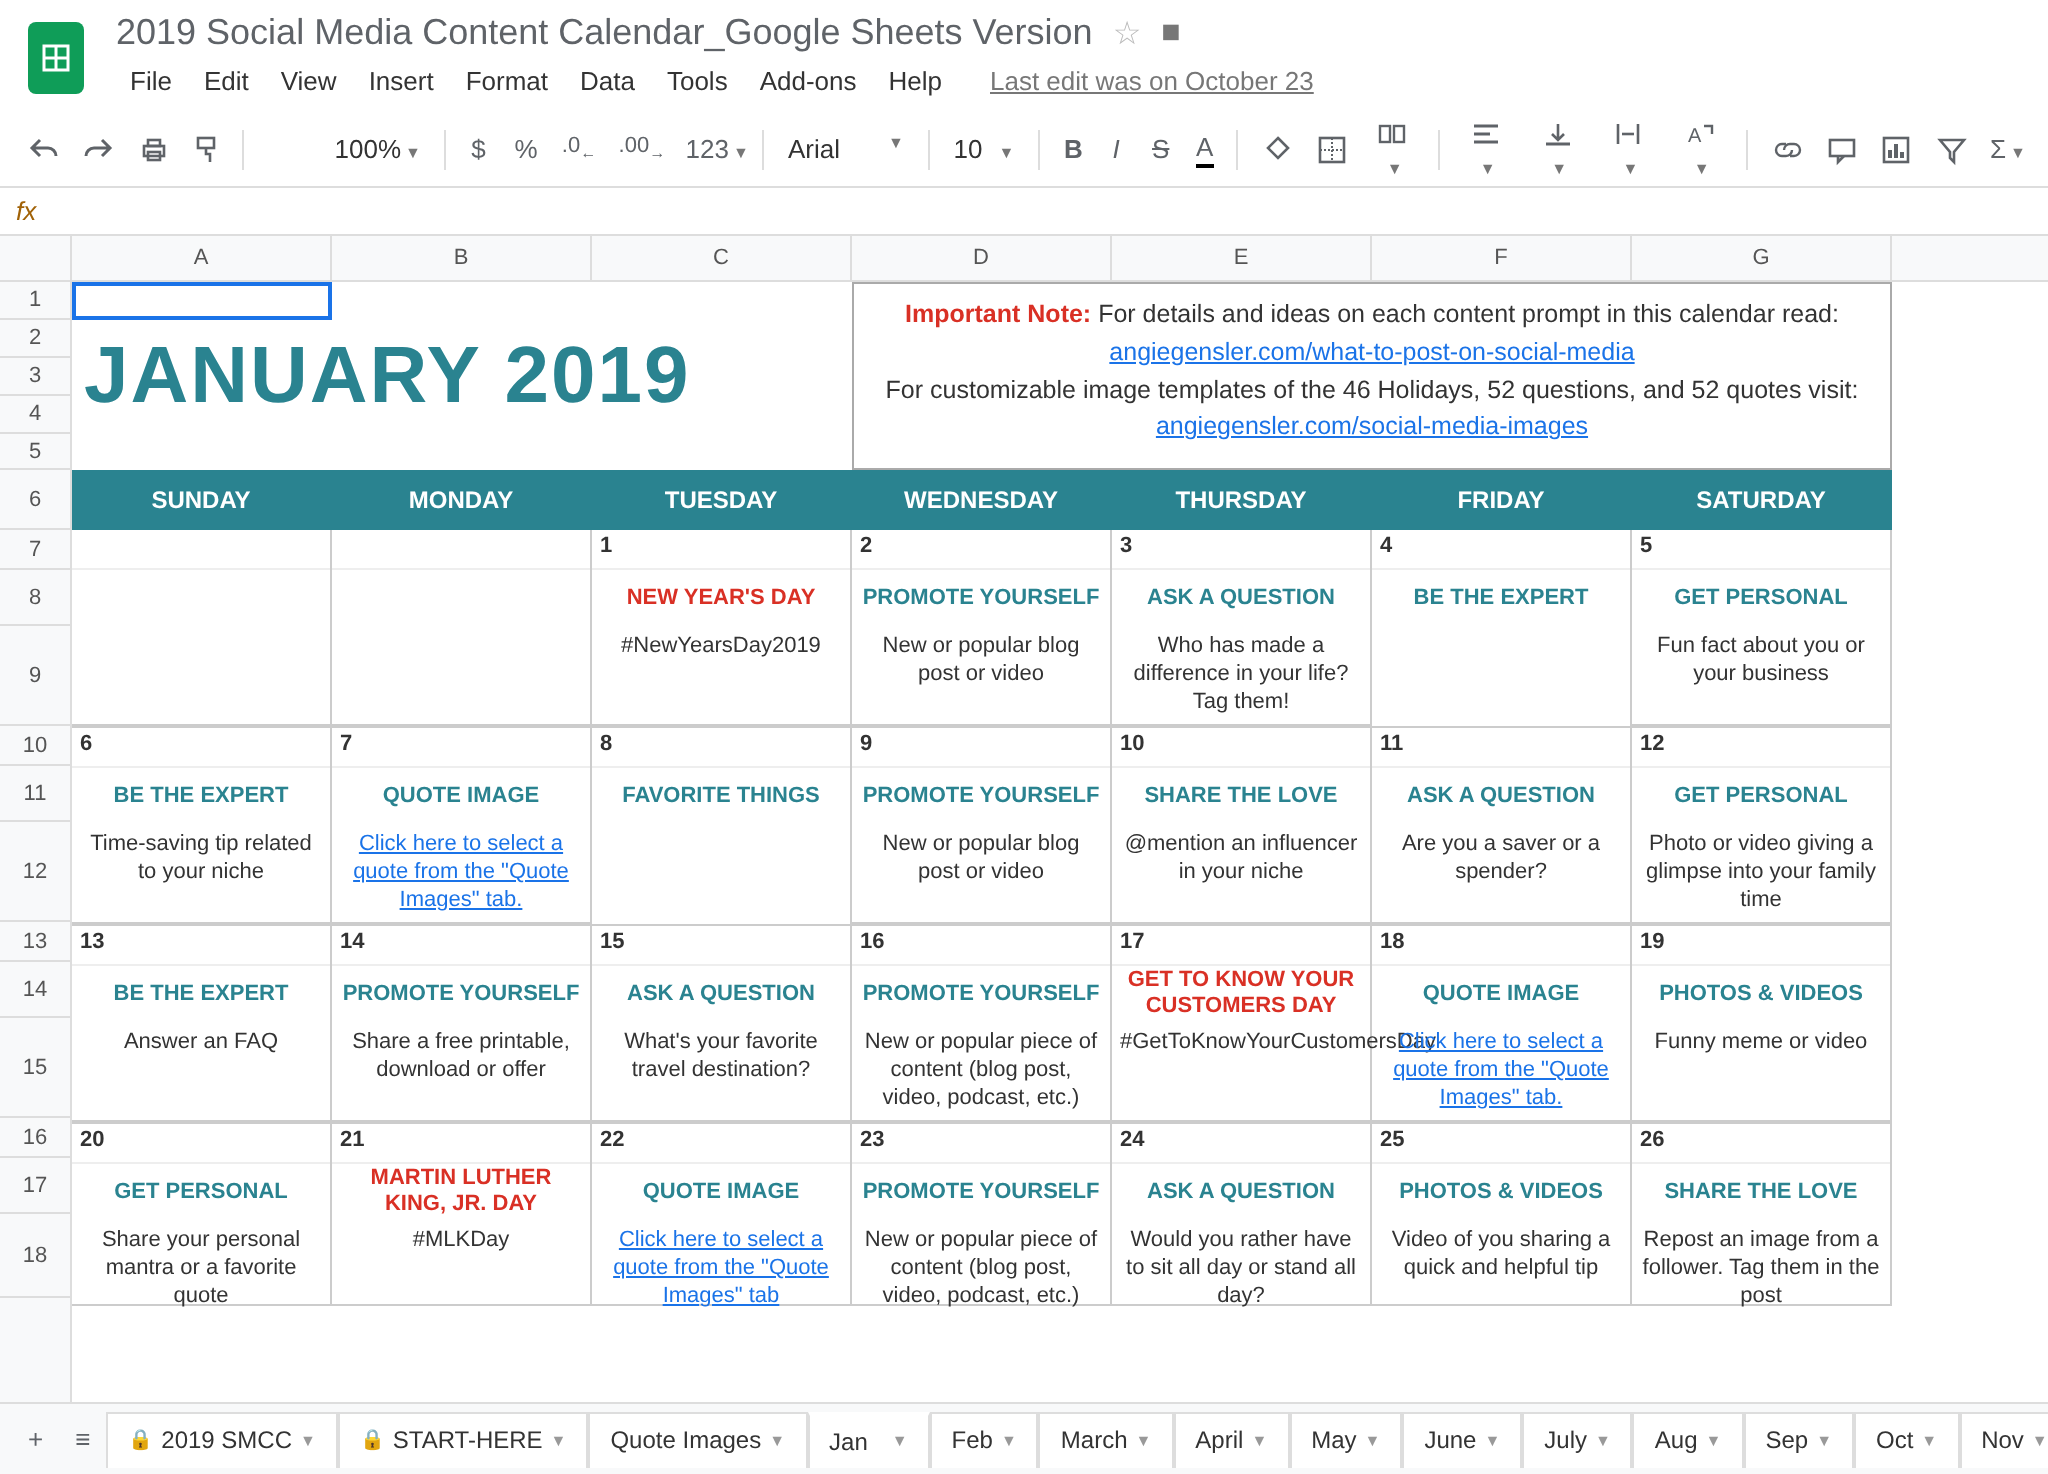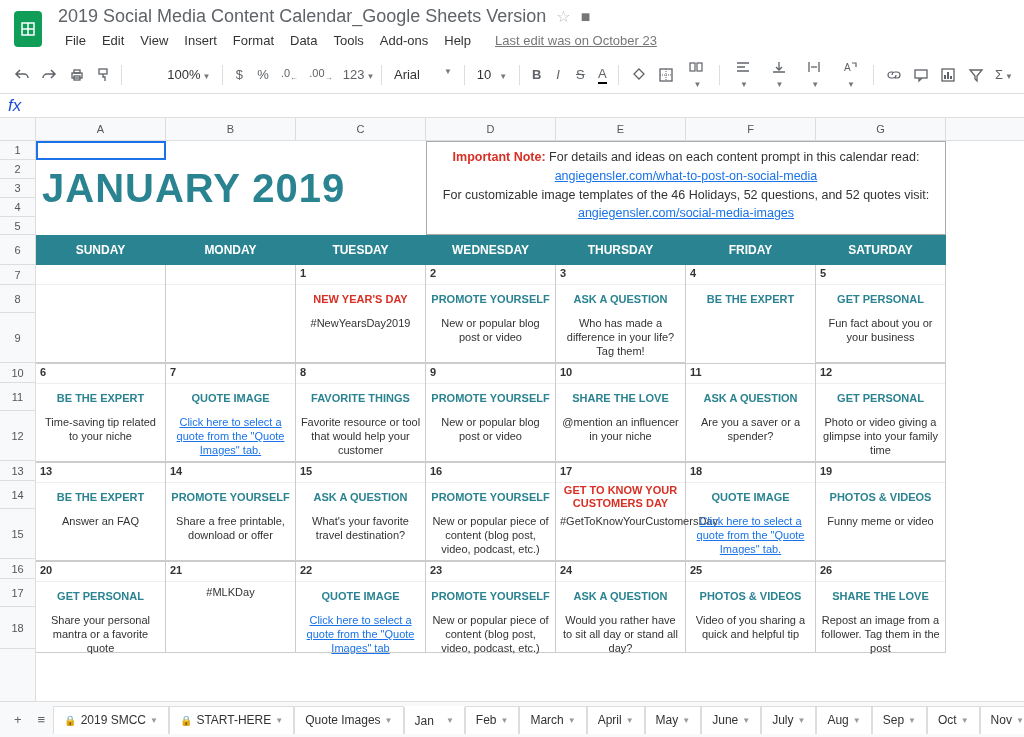--- a/index.html
+++ b/index.html
@@ -25,21 +25,21 @@
 .tbtn { padding: 4px 6px; color: #5f6368; cursor: pointer; font-size: 13px; min-width: 20px; text-align: center; }
 .tbtn svg { vertical-align: middle; }
 .tsep { width: 1px; height: 20px; background: #ddd; margin: 0 4px; }
 .zoom { padding: 4px 6px; font-size: 13px; margin-left: 33px; }
 .font-sel { padding: 4px 6px; font-size: 13px; min-width: 70px; }
 .num-sel { padding: 4px 6px; font-size: 13px; }
 .caret { font-size: 8px; color: #777; margin-left: 2px; }
 
 
 .fbar { display: flex; align-items: center; border-bottom: 1px solid #ddd; height: 24px; padding: 0 8px; }
-.fx { font-style: italic; color: #1d4ed8; font-size: 17px; }
+.fx { font-style: italic; color: #a16207; font-size: 13px; }
 
 
 .grid { flex: 1; display: flex; overflow: hidden; }
 .rownums { width: 36px; background: #f8f9fa; border-right: 1px solid #ddd; }
 .rownum { border-bottom: 1px solid #ddd; text-align: center; font-size: 11px; color: #555; display: flex; align-items: center; justify-content: center; }
 .corner { height: 23px; background: #f8f9fa; border-bottom: 1px solid #ddd; }
 .maingrid { flex: 1; overflow: hidden; }
 .colheads { display: flex; background: #f8f9fa; border-bottom: 1px solid #ddd; height: 23px; }
 .colhead { border-right: 1px solid #ddd; text-align: center; font-size: 11px; color: #555; display: flex; align-items: center; justify-content: center; }
 .colA { width: 130px; }
@@ -311,21 +311,20 @@
                 <div class="daydesc">Time-saving tip related to your niche</div>
               </div>
               <div class="daybox">
                 <div class="daynum">7</div>
                 <div class="dayprompt">QUOTE IMAGE</div>
                 <div class="daydesc link">Click here to select a quote from the "Quote Images" tab.</div>
               </div>
               <div class="daybox">
                 <div class="daynum">8</div>
                 <div class="dayprompt">FAVORITE THINGS</div>
-                <div class="daydesc">Favorite resource or tool that would help your customer</div>
               </div>
               <div class="daybox">
                 <div class="daynum">9</div>
                 <div class="dayprompt">PROMOTE YOURSELF</div>
                 <div class="daydesc">New or popular blog post or video</div>
               </div>
               <div class="daybox">
                 <div class="daynum">10</div>
                 <div class="dayprompt">SHARE THE LOVE</div>
                 <div class="daydesc">@mention an influencer in your niche</div>
@@ -379,20 +378,21 @@
               </div>
             </div>
             <div class="calrow">
               <div class="daybox">
                 <div class="daynum">20</div>
                 <div class="dayprompt">GET PERSONAL</div>
                 <div class="daydesc" style="height: 42px; border-bottom: none;">Share your personal mantra or a favorite quote</div>
               </div>
               <div class="daybox">
                 <div class="daynum">21</div>
+                <div class="dayprompt redp">MARTIN LUTHER KING, JR. DAY</div>
                 <div class="daydesc" style="height: 42px; border-bottom: none;">#MLKDay</div>
               </div>
               <div class="daybox">
                 <div class="daynum">22</div>
                 <div class="dayprompt">QUOTE IMAGE</div>
                 <div class="daydesc link" style="height: 42px; border-bottom: none;">Click here to select a quote from the "Quote Images" tab</div>
               </div>
               <div class="daybox">
                 <div class="daynum">23</div>
                 <div class="dayprompt">PROMOTE YOURSELF</div>

